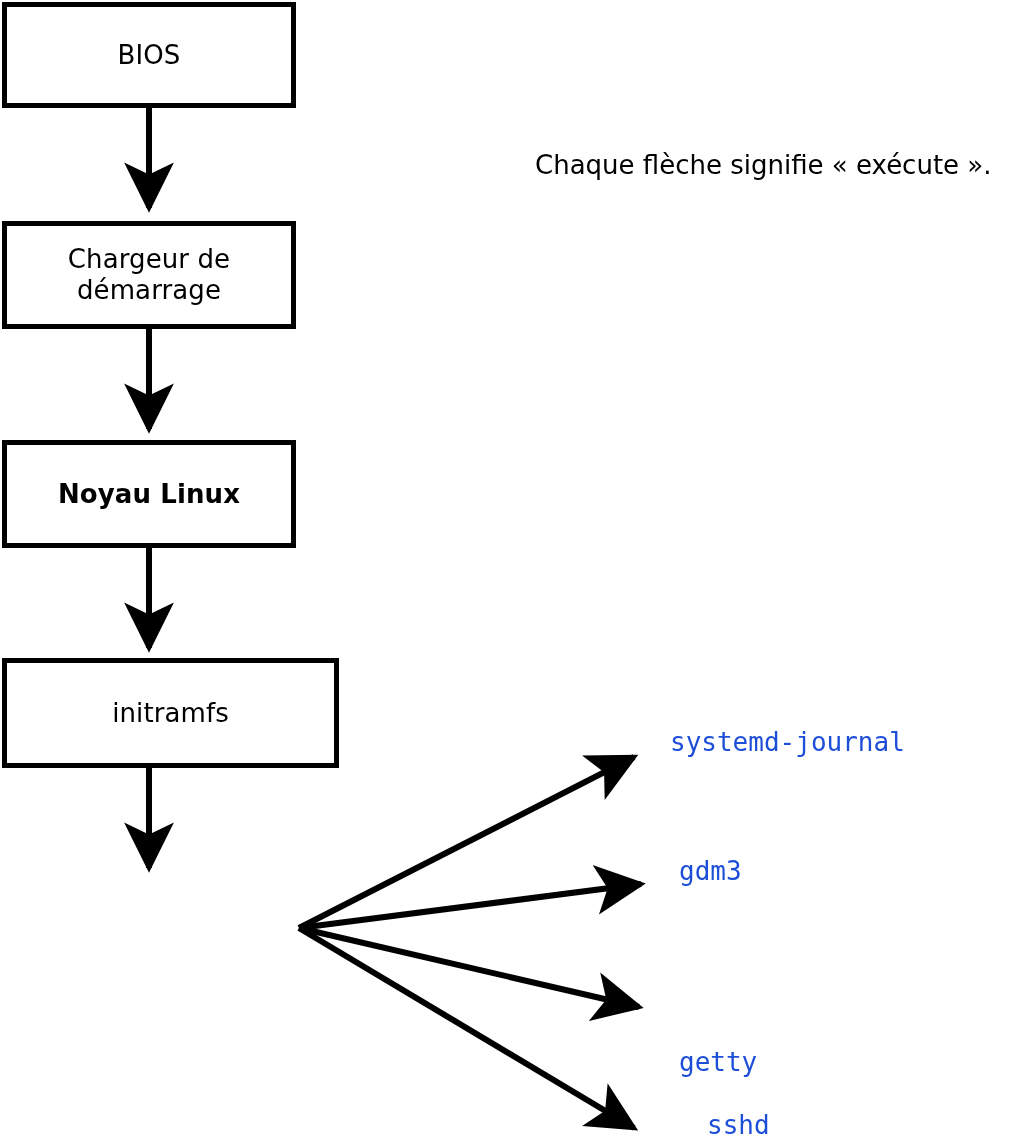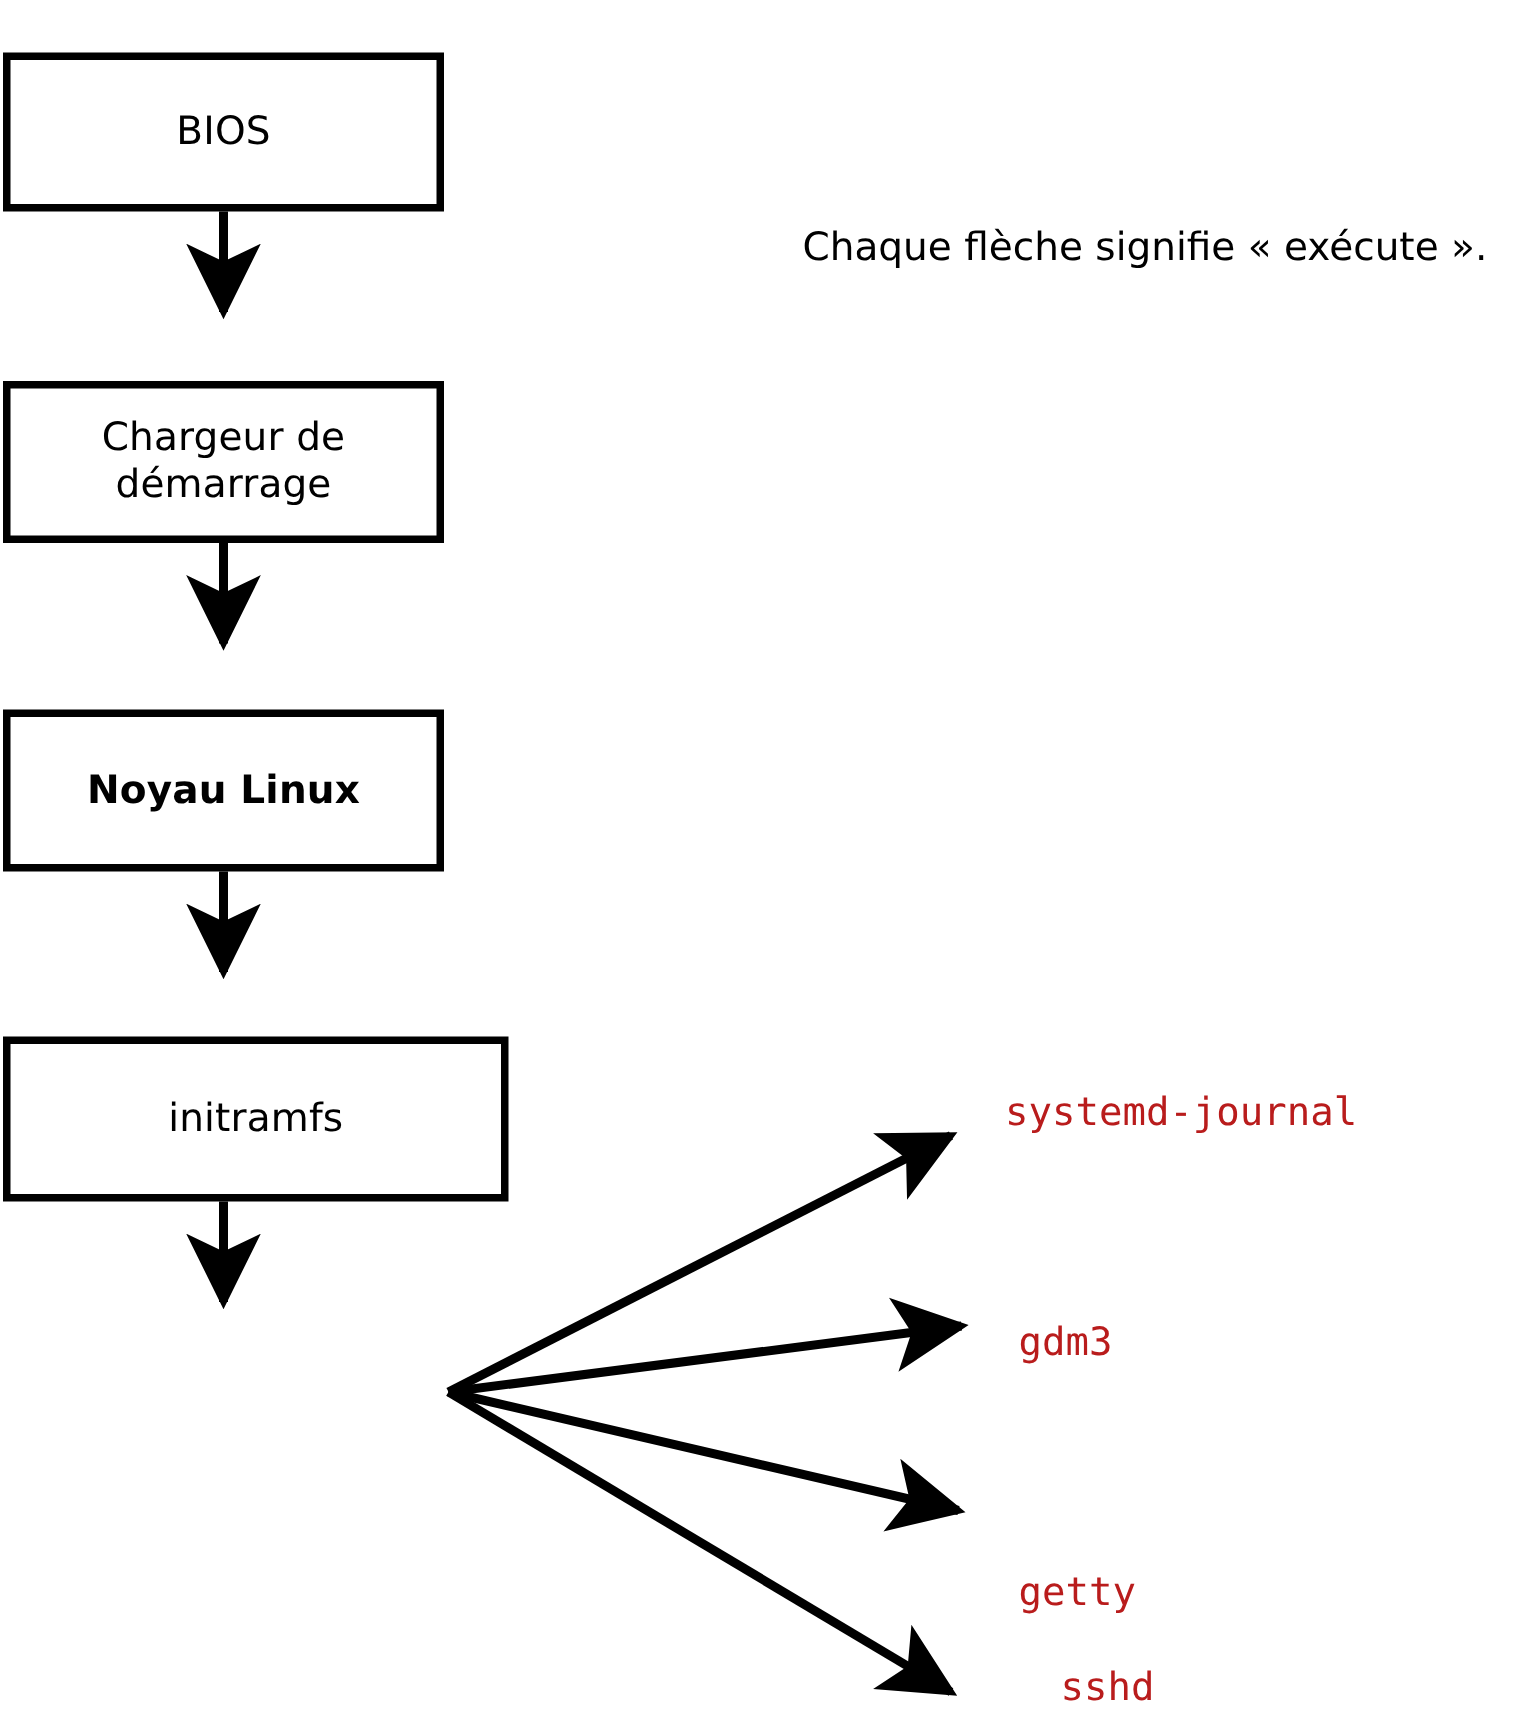--- a/index.html
+++ b/index.html
@@ -30,39 +30,38 @@
   }
   .stage-box {
     position: absolute;
     box-sizing: border-box;
     background: #ffffff;
     border: 5px solid #000000;
     display: flex;
     align-items: center;
     justify-content: center;
     text-align: center;
-    margin-top: 33px;
   }
   .stage-label {
     font-family: "DejaVu Sans", sans-serif;
     font-size: 26px;
     line-height: 1.18;
     color: #000000;
     letter-spacing: 0.1px;
     white-space: pre-line;
   }
   .stage-label.mono {
     font-family: "DejaVu Sans Mono", monospace;
     font-size: 25px;
   }
   .service-label {
     position: absolute;
     font-family: "DejaVu Sans Mono", monospace;
     font-size: 26px;
-    color: #b91c1c;
+    color: #1d4ed8;
     white-space: nowrap;
     line-height: 1;
   }
   .annotation {
     position: absolute;
     font-family: "DejaVu Sans", sans-serif;
     font-size: 26px;
     color: #000000;
     white-space: nowrap;
     line-height: 1;
@@ -110,21 +109,21 @@
 
   <div class="stage-box" style="left:2px; top:658px; width:337px; height:110px;">
     <span class="stage-label">initramfs</span>
   </div>
 
 
   <div class="service-label" style="left:670px; top:729px;">
     <span>systemd-journal</span>
   </div>
 
-  <div class="service-label" style="left:679px; top:858px;margin-top:24px;">
+  <div class="service-label" style="left:679px; top:858px;">
     <span>gdm3</span>
   </div>
 
   <div class="service-label" style="left:679px; top:1049px;">
     <span>getty</span>
   </div>
 
   <div class="service-label" style="left:707px; top:1112px;">
     <span>sshd</span>
   </div>

